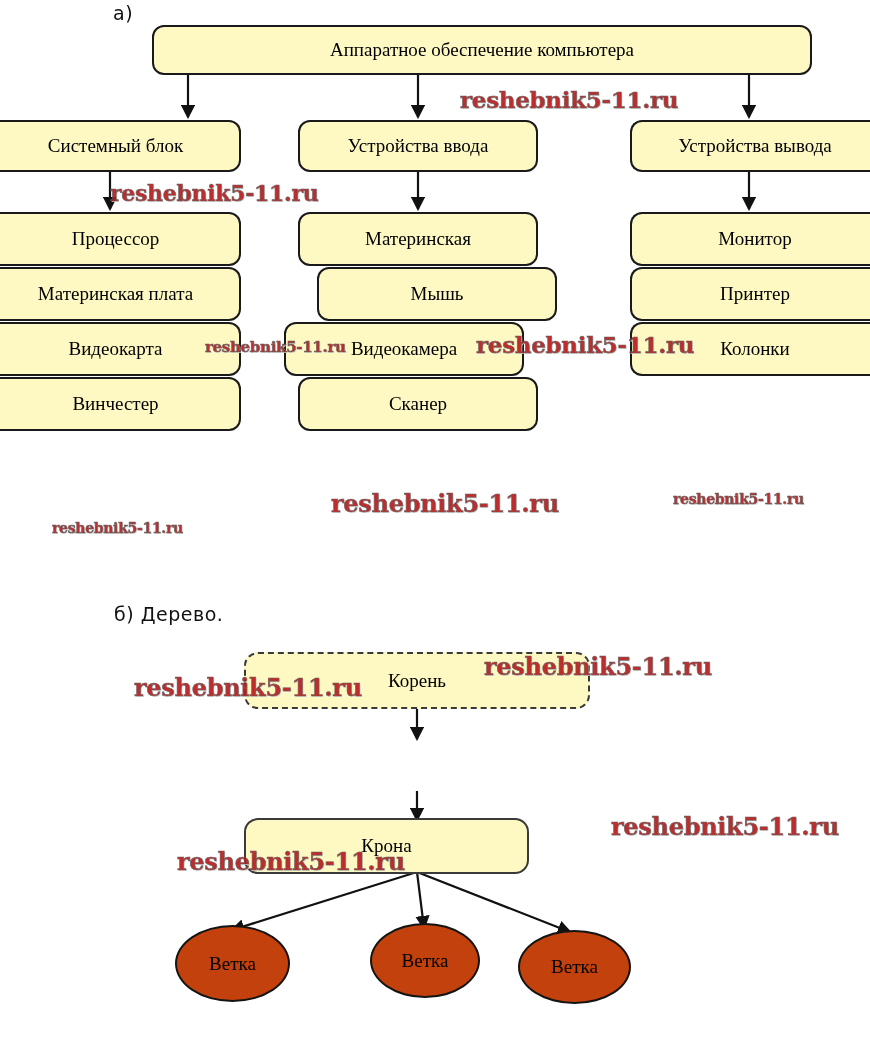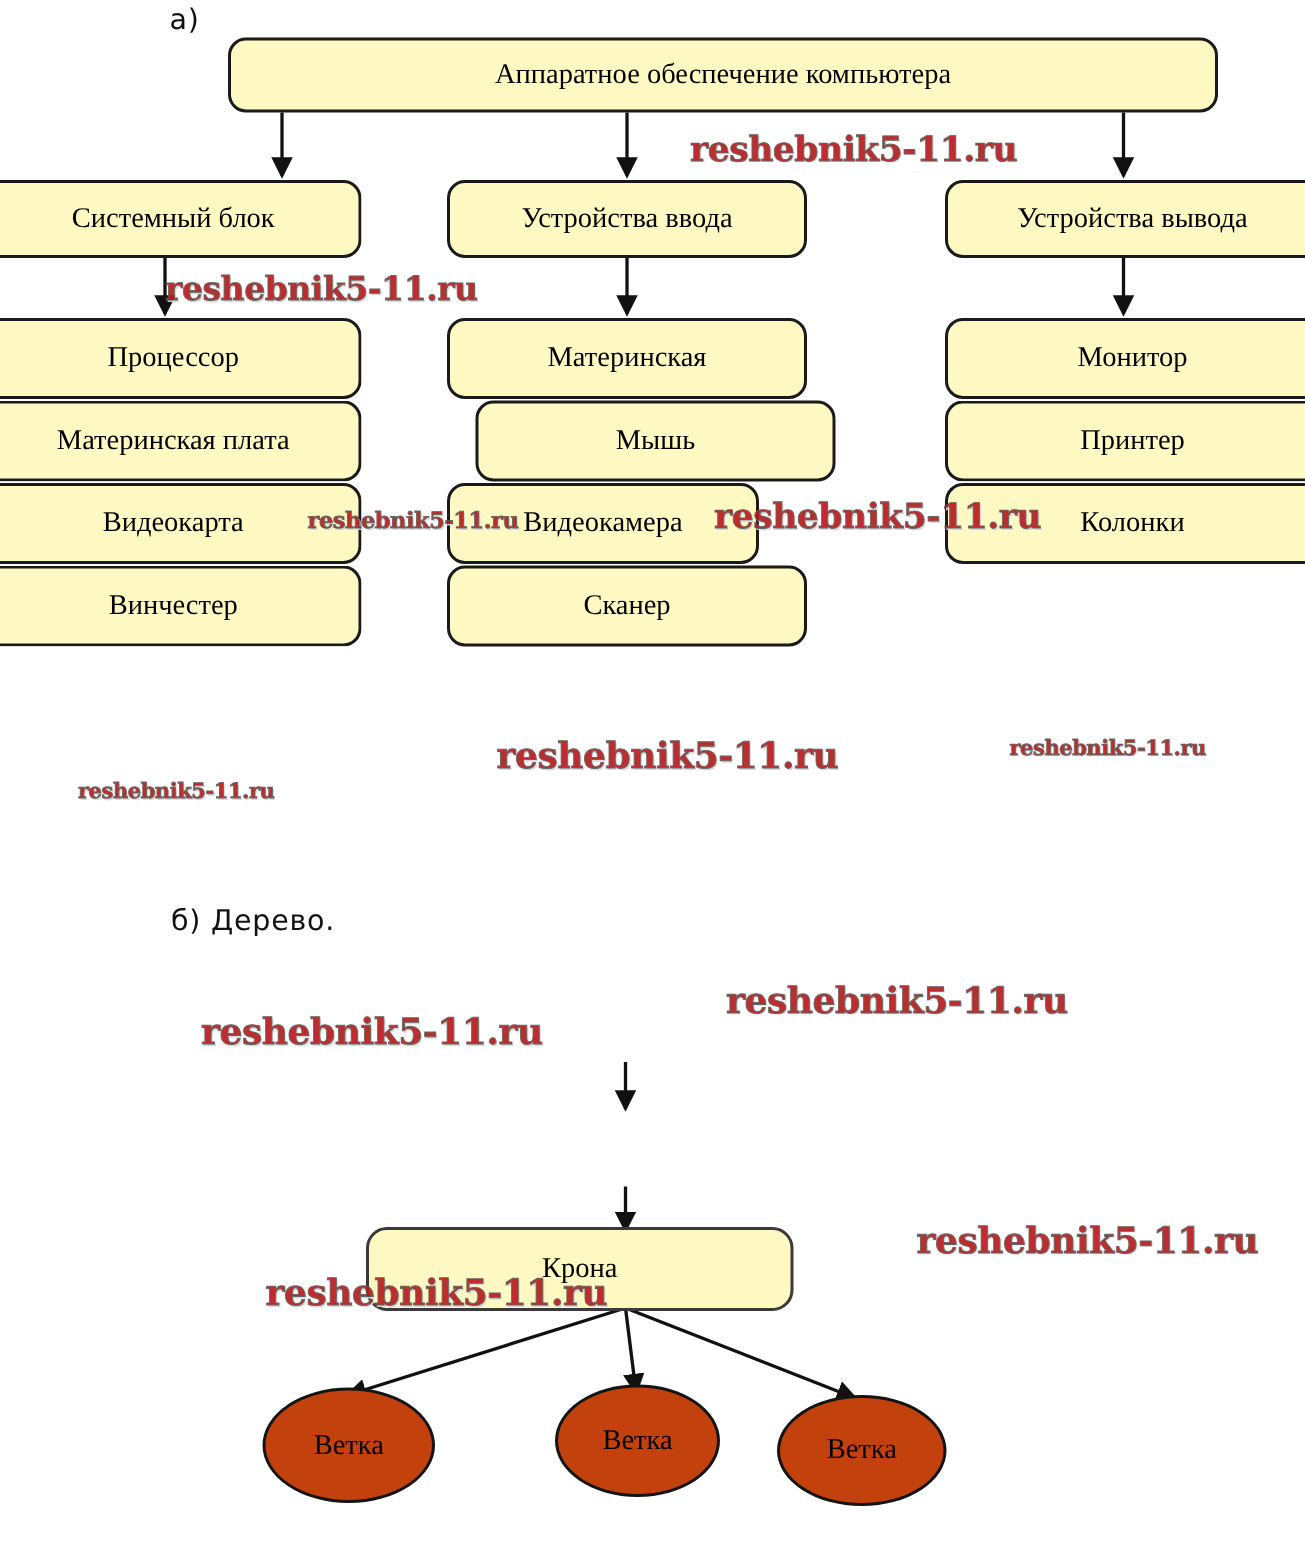--- a/index.html
+++ b/index.html
@@ -147,29 +147,30 @@
   <div class="node" style="left:298px; top:120px; width:240px; height:52px;">Устройства ввода</div>
   <div class="node clip-right" style="left:630px; top:120px; width:248px; height:52px;">Устройства вывода</div>
 
   <div class="node clip-left" style="left:-8px; top:212px; width:249px; height:54px;">Процессор</div>
   <div class="node clip-left" style="left:-8px; top:267px; width:249px; height:54px;">Материнская плата</div>
   <div class="node clip-left" style="left:-8px; top:322px; width:249px; height:54px;">Видеокарта</div>
   <div class="node clip-left" style="left:-8px; top:377px; width:249px; height:54px;">Винчестер</div>
 
   <div class="node" style="left:298px; top:212px; width:240px; height:54px;">Материнская</div>
   <div class="node" style="left:298px; top:267px; width:240px; height:54px;margin-left:19px;">Мышь</div>
-  <div class="node" style="left:298px; top:322px; width:208px; height:54px;">Видеокамера</div>
+  <div class="node" style="left:284px; top:322px; width:240px; height:54px;">Видеокамера</div>
   <div class="node" style="left:298px; top:377px; width:240px; height:54px;">Сканер</div>
 
   <div class="node clip-right" style="left:630px; top:212px; width:248px; height:54px;">Монитор</div>
   <div class="node clip-right" style="left:630px; top:267px; width:248px; height:54px;">Принтер</div>
   <div class="node clip-right" style="left:630px; top:322px; width:248px; height:54px;">Колонки</div>
 
   <div class="section-label" style="left:114px; top:603px;">б) Дерево.</div>
 
+  <div class="node faded" style="left:244px; top:652px; width:346px; height:57px;">Корень</div>
   <div class="node faded-solidish" style="left:244px; top:818px; width:285px; height:56px;">Крона</div>
 
   <div class="ellipse" style="left:175px; top:925px; width:115px; height:77px;">Ветка</div>
   <div class="ellipse" style="left:370px; top:923px; width:110px; height:75px;">Ветка</div>
   <div class="ellipse" style="left:518px; top:930px; width:113px; height:74px;">Ветка</div>
 
   <div id="watermark-layer"></div>
 
 <div class="wm" style="left: 460px; top: 86px; font-size: 23px;">reshebnik5-11.ru</div>
     <div class="wm" style="left: 110px; top: 180px; font-size: 22px;">reshebnik5-11.ru</div>

